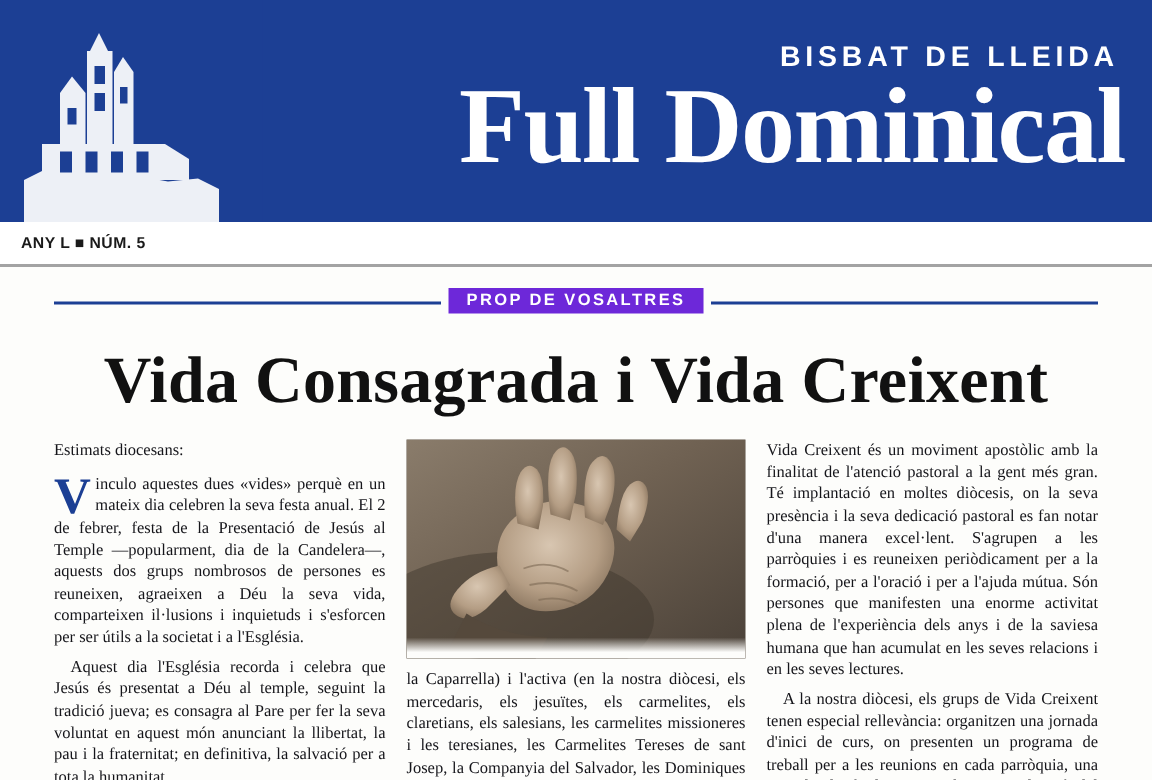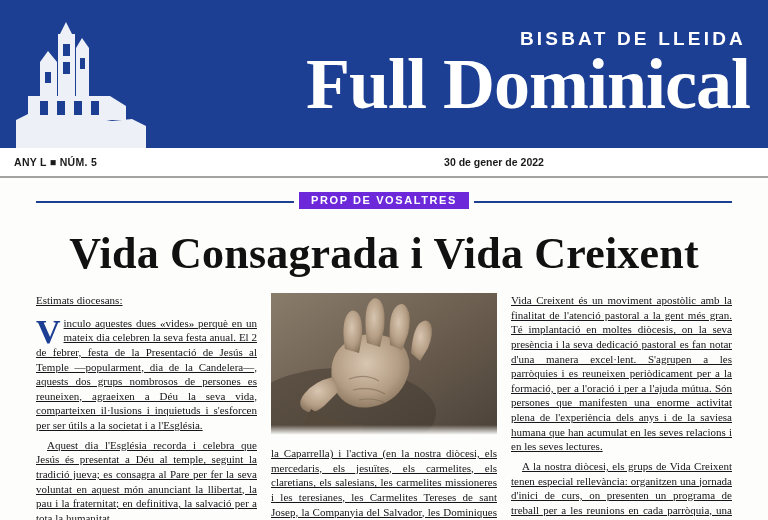--- a/index.html
+++ b/index.html
@@ -145,21 +145,21 @@
     padding: 0 36px;
     align-items: flex-start;
   }
   .col {
     width: 226px;
     font-size: 11px;
     line-height: 1.33;
     text-align: justify;
     color: #15151a;
   }
-  .col p { margin: 0 0 5px 0; text-indent: 11px; text-decoration: underline; }
+  .col p { margin: 0 0 5px 0; text-indent: 11px; }
   .col p.noindent { text-indent: 0; }
   .lede { margin-bottom: 8px !important; text-indent: 0 !important; }
 
   .dropcap::first-letter {
     float: left;
     font-size: 34px;
     line-height: 27px;
     padding-right: 3px;
     padding-top: 2px;
     font-family: "Liberation Serif", serif;
@@ -224,21 +224,20 @@
       </div>
       <div class="mast-text">
         <div class="mast-kicker">BISBAT DE LLEIDA</div>
         <div class="mast-title">Full Dominical</div>
       </div>
     </div>
   </div>
 
   <div class="infobar">
     <div class="left">ANY L ■ NÚM. 5</div>
-    <div class="center">30 de gener de 2022</div>
   </div>
 
   <div class="section-rule">
     <span class="section-label">PROP DE VOSALTRES</span>
   </div>
 
   <h1 class="headline">Vida Consagrada i Vida Creixent</h1>
 
   <div class="columns">
 

